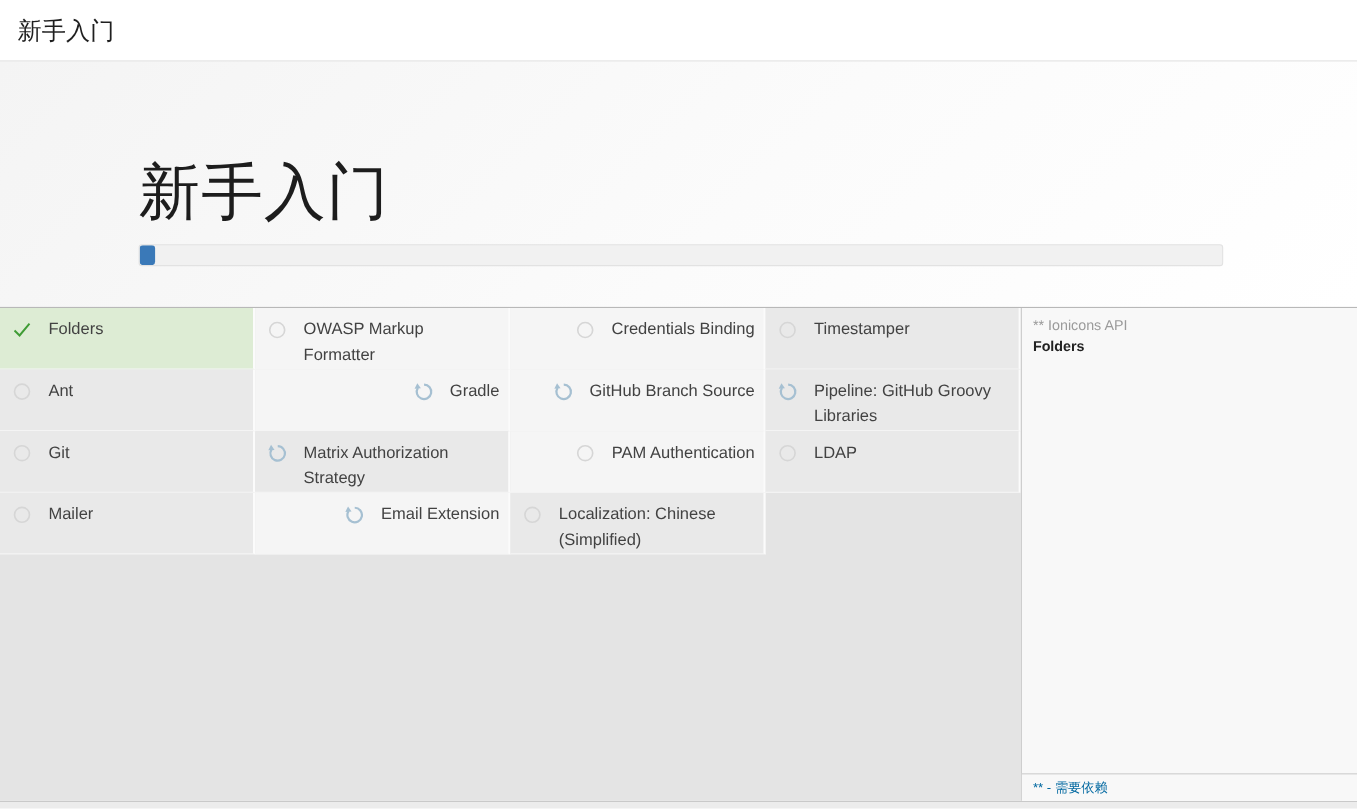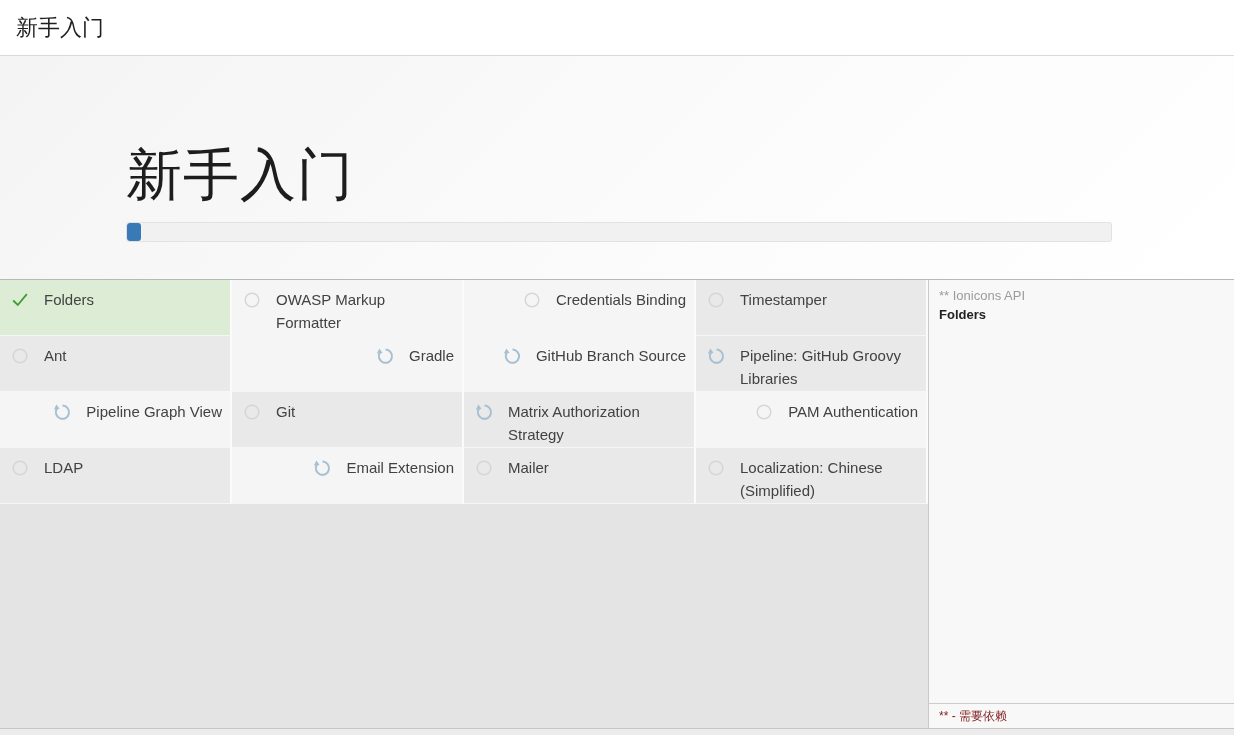--- a/index.html
+++ b/index.html
@@ -88,21 +88,21 @@
   }
   .console-line { font-size: 13px; line-height: 1.45; color: #9b9b9b; white-space: pre; }
   .console-line.strong { color: #222; font-weight: bold; }
   .console-footer {
     position: absolute;
     left: 0; right: 0; bottom: 0;
     height: 25px;
     border-top: 1px solid #cccccc;
     padding: 4px 0 0 10px;
     font-size: 12px;
-    color: #7f1d1d;
+    color: #0369a1;
     background: #f8f8f8;
   }
 
   
   .bottom-strip {
     height: 7px;
     border-top: 1px solid #c6c6c6;
     background: #ececec;
   }
 </style>
@@ -182,29 +182,20 @@
   </div>
       <div class="cell shade-dark">
     <span class="icon">
           <svg viewBox="0 0 20 20">
             <path d="M10.5 3.6 A6.6 6.6 0 1 1 4.9 6.6" fill="none" stroke="#a6c0d2" stroke-width="2"></path>
             <path d="M1.9 7.4 L7.6 7.0 L4.4 2.4 Z" fill="#a6c0d2"></path>
           </svg>
         </span>
     <span class="label">Pipeline: GitHub Groovy Libraries</span>
   </div>
-      <div class="cell shade-light">
-    <span class="icon">
-          <svg viewBox="0 0 20 20">
-            <path d="M10.5 3.6 A6.6 6.6 0 1 1 4.9 6.6" fill="none" stroke="#a6c0d2" stroke-width="2"></path>
-            <path d="M1.9 7.4 L7.6 7.0 L4.4 2.4 Z" fill="#a6c0d2"></path>
-          </svg>
-        </span>
-    <span class="label">Pipeline Graph View</span>
-  </div>
       <div class="cell shade-dark">
     <span class="icon">
           <svg viewBox="0 0 20 20">
             <circle cx="10" cy="10" r="6.8" fill="none" stroke="#d6d6d6" stroke-width="1.5"></circle>
           </svg>
         </span>
     <span class="label">Git</span>
   </div>
       <div class="cell shade-dark">
     <span class="icon">
@@ -224,36 +215,36 @@
     <span class="label">PAM Authentication</span>
   </div>
       <div class="cell shade-dark">
     <span class="icon">
           <svg viewBox="0 0 20 20">
             <circle cx="10" cy="10" r="6.8" fill="none" stroke="#d6d6d6" stroke-width="1.5"></circle>
           </svg>
         </span>
     <span class="label">LDAP</span>
   </div>
+      <div class="cell shade-dark">
+    <span class="icon">
+          <svg viewBox="0 0 20 20">
+            <circle cx="10" cy="10" r="6.8" fill="none" stroke="#d6d6d6" stroke-width="1.5"></circle>
+          </svg>
+        </span>
+    <span class="label">Mailer</span>
+  </div>
       <div class="cell shade-light">
     <span class="icon">
           <svg viewBox="0 0 20 20">
             <path d="M10.5 3.6 A6.6 6.6 0 1 1 4.9 6.6" fill="none" stroke="#a6c0d2" stroke-width="2"></path>
             <path d="M1.9 7.4 L7.6 7.0 L4.4 2.4 Z" fill="#a6c0d2"></path>
           </svg>
         </span>
     <span class="label">Email Extension</span>
-  </div>
-      <div class="cell shade-dark">
-    <span class="icon">
-          <svg viewBox="0 0 20 20">
-            <circle cx="10" cy="10" r="6.8" fill="none" stroke="#d6d6d6" stroke-width="1.5"></circle>
-          </svg>
-        </span>
-    <span class="label">Mailer</span>
   </div>
       <div class="cell shade-dark">
     <span class="icon">
           <svg viewBox="0 0 20 20">
             <circle cx="10" cy="10" r="6.8" fill="none" stroke="#d6d6d6" stroke-width="1.5"></circle>
           </svg>
         </span>
     <span class="label">Localization: Chinese (Simplified)</span>
   </div>
     </div>

